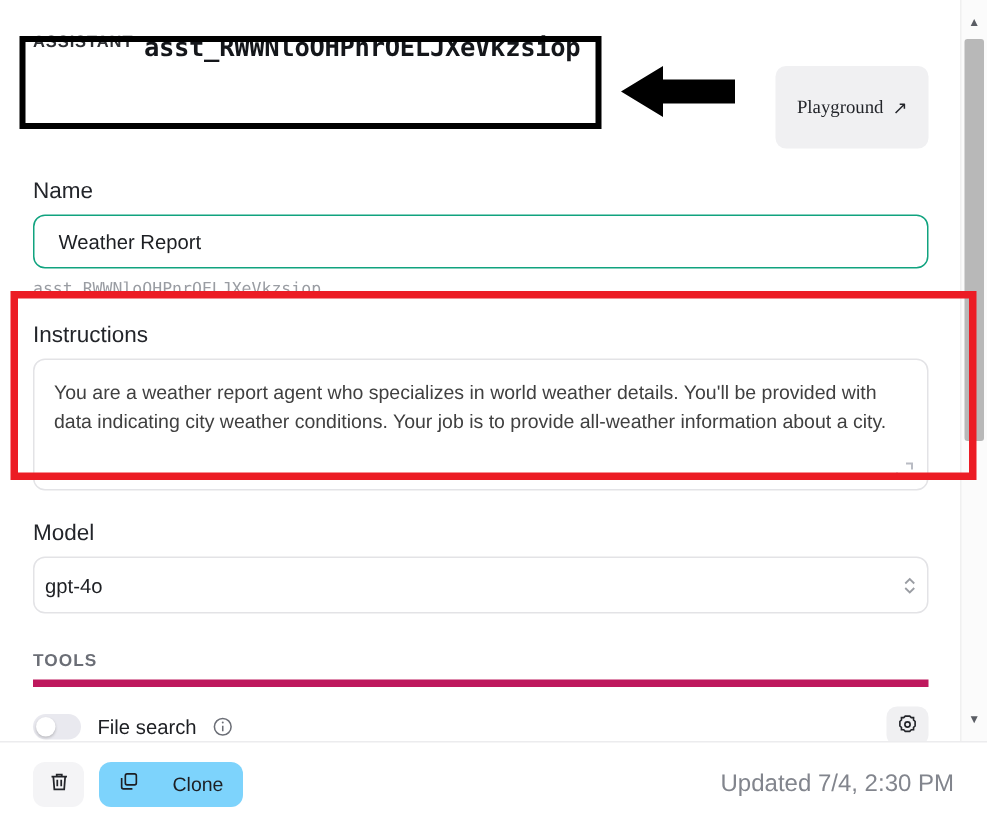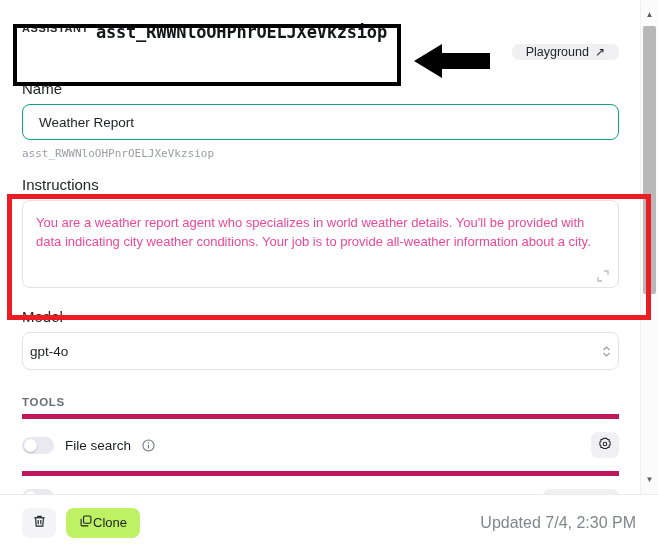--- a/index.html
+++ b/index.html
@@ -59,24 +59,24 @@
     font-size: 17px;
     font-weight: bold;
     color: #14161a;
     letter-spacing: -0.2px;
     white-space: nowrap;
   }
   .playground-btn {
     background: #f0f0f2;
     border: none;
     border-radius: 7px;
-    padding: 1px 14px;
+    padding: 20px 14px;
     font-size: 12.5px;
     color: #23252a;
-    font-family: Liberation Sans, sans-serif;
+    font-family: Liberation Serif, serif;
     display: inline-flex;
     align-items: center;
     gap: 6px;
     margin-top: 22px;
     white-space: nowrap;
   }
   .arrow-ne {
     font-size: 12px;
     line-height: 1;
   }
@@ -117,21 +117,21 @@
   }
   .textarea-box {
     width: 100%;
     box-sizing: border-box;
     min-height: 88px;
     border: 1px solid #e3e3e6;
     border-radius: 8px;
     padding: 12px 13px 20px 13px;
     font-size: 13px;
     line-height: 1.48;
-    color: #ec4899;
+    color: #404040;
     background: #fff;
   }
   .resize-handle {
     position: absolute;
     right: 10px;
     bottom: 8px;
     width: 12px;
     height: 12px;
     color: #b9bcc4;
   }
@@ -274,29 +274,29 @@
     background: #f4f4f6;
     border: none;
     display: inline-flex;
     align-items: center;
     justify-content: center;
     color: #23252a;
   }
   .clone-btn {
     height: 30px;
     border-radius: 8px;
-    background: #bef264;
+    background: #7dd3fc;
     border: none;
     padding: 0 13px;
     font-size: 13px;
     color: #1d1f23;
     font-family: "Liberation Sans", sans-serif;
     display: inline-flex;
     align-items: center;
-    gap: 0;
+    gap: 22px;
   }
   .updated-text {
     font-size: 16px;
     color: #82858d;
   }
 
   
   .scrollbar {
     position: absolute;
     right: 0;

